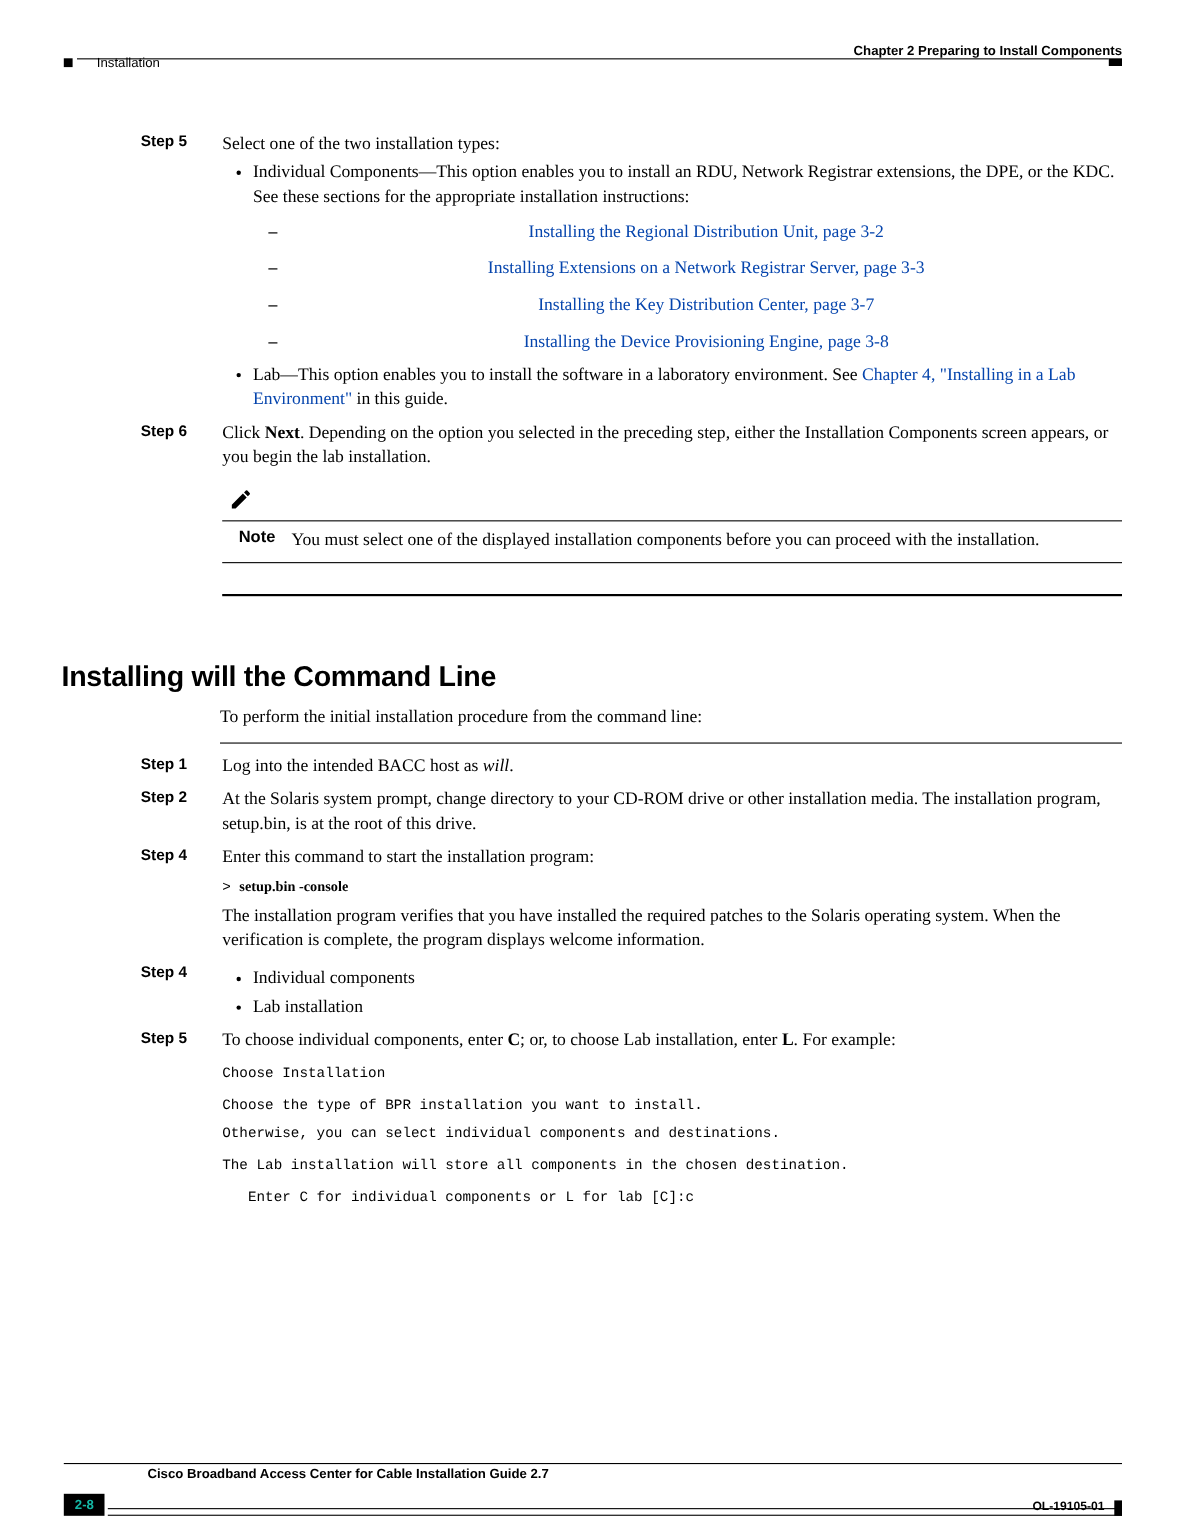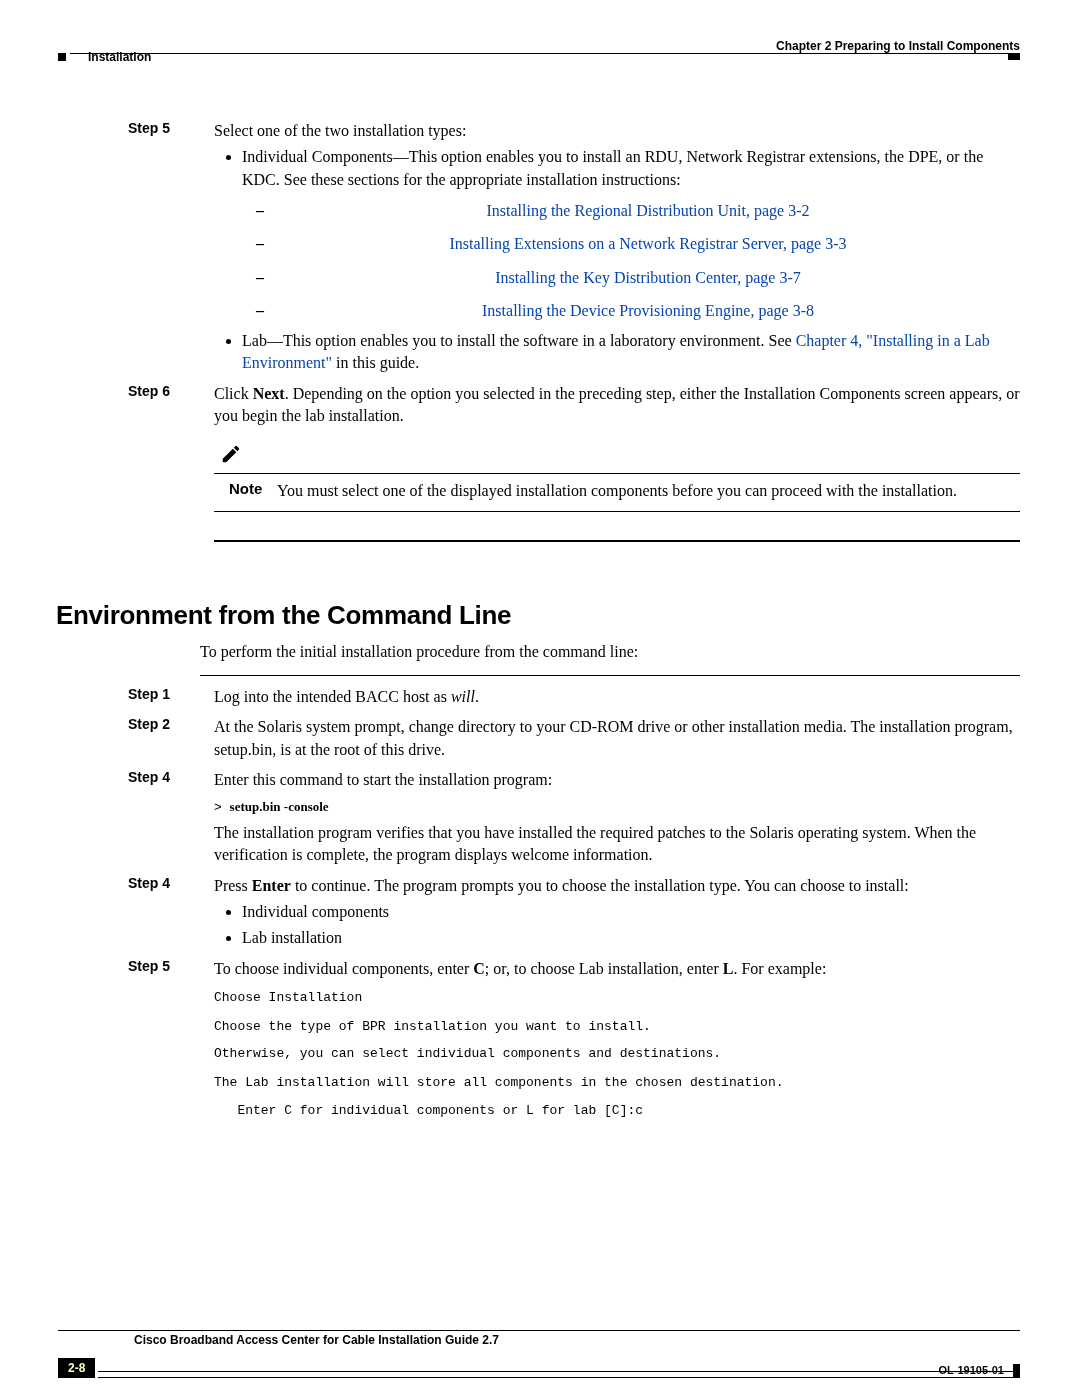--- a/index.html
+++ b/index.html
@@ -40,39 +40,38 @@
     width: 8px;
     height: 8px;
     background: #000;
   }
   .header-left-label {
     position: absolute;
     top: 50px;
     left: 88px;
     font-family: Arial, Helvetica, sans-serif;
     font-size: 12px;
-    font-weight: bold;
+    font-weight: normal;
   }
   .header-rule {
     position: absolute;
     top: 53px;
     left: 70px;
     right: 72px;
     border-top: 1px solid #000;
   }
   .content {
     position: absolute;
     top: 120px;
     left: 128px;
     right: 60px;
   }
   .step-row {
     display: flex;
     margin-bottom: 4px;
-    gap: 12px;
   }
   .step-num {
     font-family: Arial, Helvetica, sans-serif;
     font-size: 14px;
     font-weight: bold;
     flex: 0 0 74px;
   }
   .step-body {
     flex: 1;
   }
@@ -189,21 +188,21 @@
     left: 134px;
     font-family: Arial, Helvetica, sans-serif;
     font-size: 12px;
     font-weight: bold;
   }
   .page-num-box {
     position: absolute;
     bottom: 19px;
     left: 58px;
     background: #000;
-    color: #fef9c3;
+    color: #14b8a6;
     font-family: Arial, Helvetica, sans-serif;
     font-size: 12px;
     font-weight: bold;
     padding: 3px 10px;
   }
   .page-num-tail {
     position: absolute;
     bottom: 19px;
     left: 98px;
     right: 60px;
@@ -281,21 +280,21 @@
             <div class="note-text">You must select one of the displayed installation components before you can proceed with the installation.</div>
           </div>
           <div class="note-rule" style="margin-top:8px"></div>
         </div>
 
         <div class="section-rule-heavy"></div>
       </div>
     </div>
 
     <div class="heading-wrap">
-      <h2>Environment from the Command Line</h2>
+      <h2>Installing will the Command Line</h2>
     </div>
     <p class="section-intro">To perform the initial installation procedure from the command line:</p>
     <div style="margin-left:72px">
         <div class="section-rule-thin"></div>
       </div>
 
     <div class="step-row">
       <div class="step-num">Step 1</div>
       <div class="step-body">
         <p>
@@ -318,23 +317,20 @@
         <p>
           <span class="code-inline">&gt; </span><span class="code-bold">setup.bin -console</span>
         </p>
         <p>The installation program verifies that you have installed the required patches to the Solaris operating system. When the verification is complete, the program displays welcome information.</p>
       </div>
     </div>
 
     <div class="step-row">
       <div class="step-num">Step 4</div>
       <div class="step-body">
-        <p>
-          <span>Press </span><span class="bold">Enter</span><span> to continue. The program prompts you to choose the installation type. You can choose to install:</span>
-        </p>
         <ul class="bullets">
           <li>Individual components</li>
           <li>Lab installation</li>
         </ul>
       </div>
     </div>
 
     <div class="step-row">
       <div class="step-num">Step 5</div>
       <div class="step-body">

